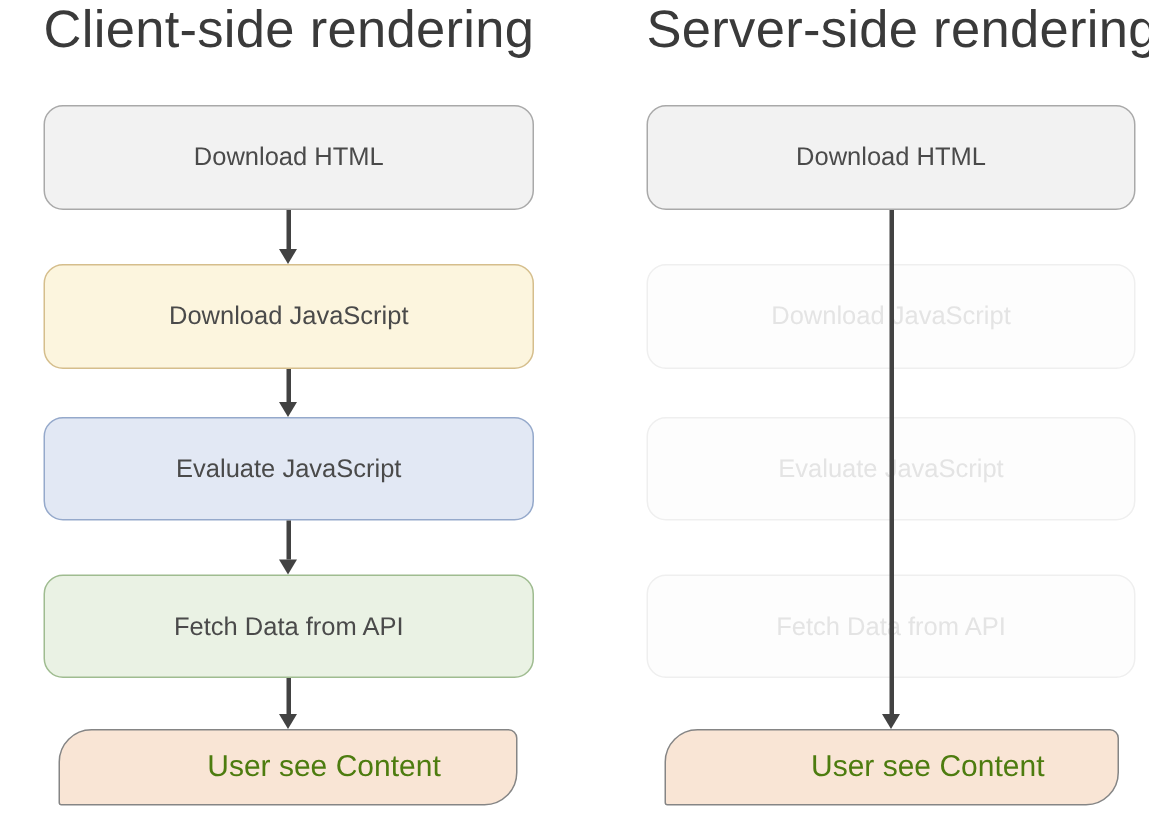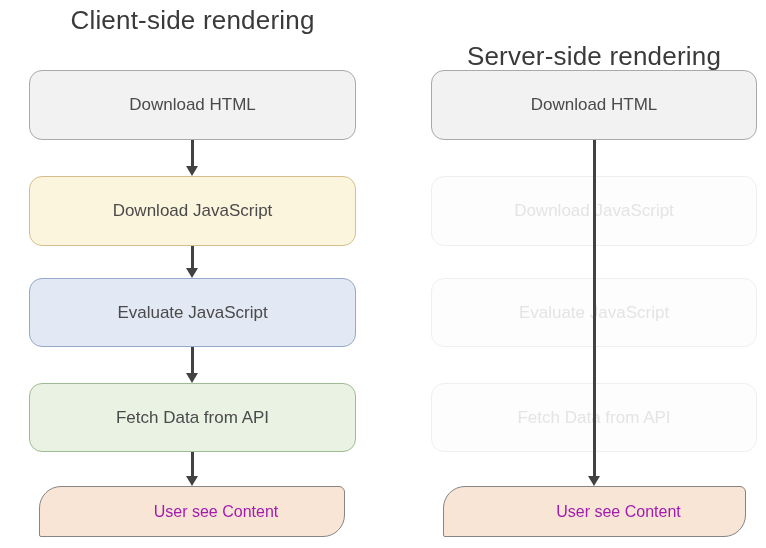--- a/index.html
+++ b/index.html
@@ -14,28 +14,28 @@
     height: 548px;
     background: #ffffff;
     overflow: hidden;
   }
   .col-title {
     position: absolute;
     top: 3px;
     height: 34px;
     line-height: 34px;
     text-align: center;
-    font-size: 26px;
+    font-size: 35px;
     font-weight: 500;
     color: #3a3a3a;
     letter-spacing: 0.2px;
     white-space: nowrap;
   }
   .col-title.left  { left: 29px;  width: 327px; }
-  .col-title.right { left: 431px; width: 326px; margin-top: 36px; }
+  .col-title.right { left: 431px; width: 326px; }
 
   .box {
     position: absolute;
     box-sizing: border-box;
     display: flex;
     align-items: center;
     justify-content: center;
     font-size: 17px;
     color: #4a4a4a;
     text-align: center;
@@ -46,22 +46,22 @@
 
   .box.gray   { background: #f2f2f2; border: 1.5px solid #a9a9a9; }
   .box.yellow { background: #fcf5de; border: 1.5px solid #d5be8c; }
   .box.blue   { background: #e2e8f4; border: 1.5px solid #95a9cb; }
   .box.green  { background: #eaf2e4; border: 1.5px solid #9fbc90; }
   .box.ghost  { background: #fdfdfd; border: 1px solid #efefef; color: #e4e4e4; z-index: 1; }
   .box.pink   {
     background: #f9e5d5;
     border: 1.7px solid #858585;
     border-radius: 22px 6px 22px 2px;
-    font-size: 16px;
-    color: #a21caf;
+    font-size: 20px;
+    color: #4d7c0f;
     z-index: 3;
     padding-left: 48px;
   }
   .col-left  .box.pink { left: 39px;  width: 306px; }
   .col-right .box.pink { left: 443px; width: 303px; }
 
   .arrow {
     position: absolute;
     width: 12px;
     display: flex;

